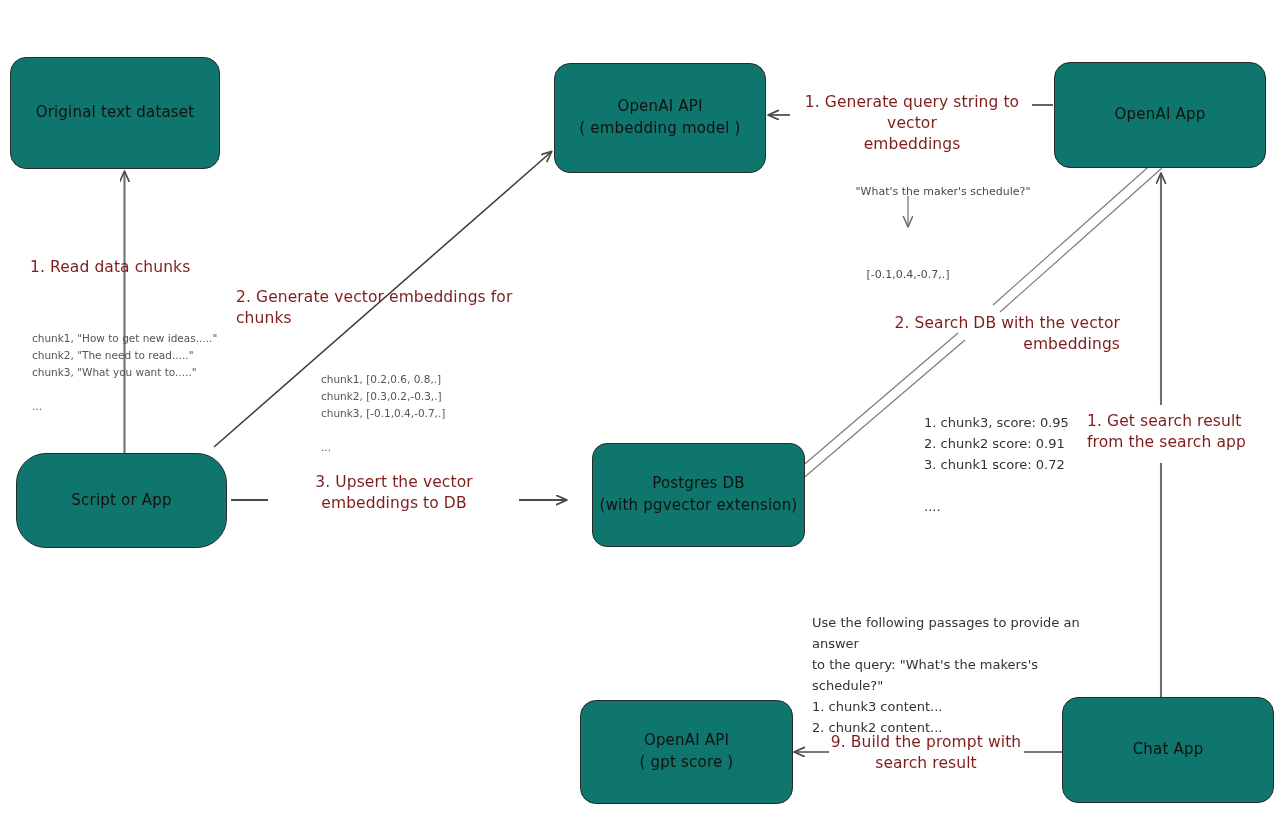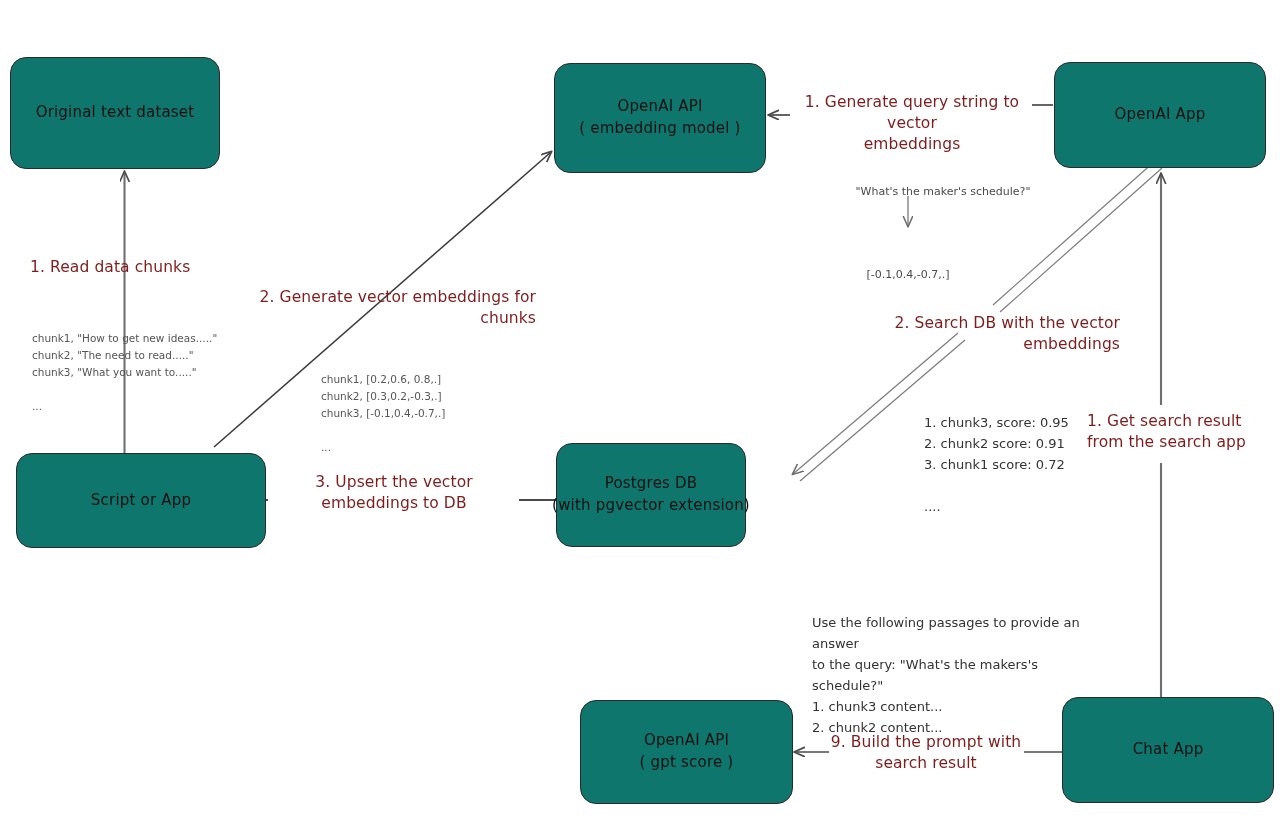--- a/index.html
+++ b/index.html
@@ -104,50 +104,50 @@
 
     <g>
       <path d="M908,196 L908,226" fill="none" stroke="#7b7b7b" stroke-width="1.3" marker-end="url(#ahd)"></path>
     </g>
   </svg>
 
   <div class="node" style="left:10px;top:57px;width:210px;height:112px;">
     <span class="ln">Original text dataset</span>
   </div>
 
-  <div class="node" style="left:16px;top:453px;width:250px;height:95px;">
+  <div class="node" style="left:16px;top:453px;width:211px;height:95px;border-radius:30px;">
     <span class="ln">Script or App</span>
   </div>
 
   <div class="node" style="left:554px;top:63px;width:212px;height:110px;">
     <span class="ln">OpenAI API</span>
     <span class="ln">( embedding model )</span>
   </div>
 
-  <div class="node" style="left:556px;top:443px;width:190px;height:104px;">
+  <div class="node" style="left:592px;top:443px;width:213px;height:104px;border-radius:15px;">
     <span class="ln">Postgres DB</span>
     <span class="ln">(with pgvector extension)</span>
   </div>
 
   <div class="node" style="left:1054px;top:62px;width:212px;height:106px;">
     <span class="ln">OpenAI App</span>
   </div>
 
   <div class="node" style="left:1062px;top:697px;width:212px;height:106px;">
     <span class="ln">Chat App</span>
   </div>
 
   <div class="node" style="left:580px;top:700px;width:213px;height:104px;">
     <span class="ln">OpenAI API</span>
     <span class="ln">( gpt score )</span>
   </div>
 
   <div class="lbl" style="left:30px;top:257px;width:190px;text-align:left;">1. Read data chunks</div>
 
-  <div class="lbl" style="left:236px;top:287px;width:300px;text-align:right;">2. Generate vector embeddings for chunks</div>
+  <div class="lbl" style="left:236px;top:287px;width:300px;text-align:left;">2. Generate vector embeddings for chunks</div>
 
   <div class="lbl" style="left:266px;top:472px;width:256px;">3. Upsert the vector embeddings  to DB</div>
 
   <div class="lbl" style="left:792px;top:92px;width:240px;">1. Generate query string to vector
 embeddings</div>
 
   <div class="lbl" style="left:824px;top:313px;width:296px;text-align:right;">2. Search DB with the vector embeddings</div>
 
   <div class="lbl" style="left:1087px;top:411px;width:178px;text-align:left;">1. Get search result
 from the search app</div>

